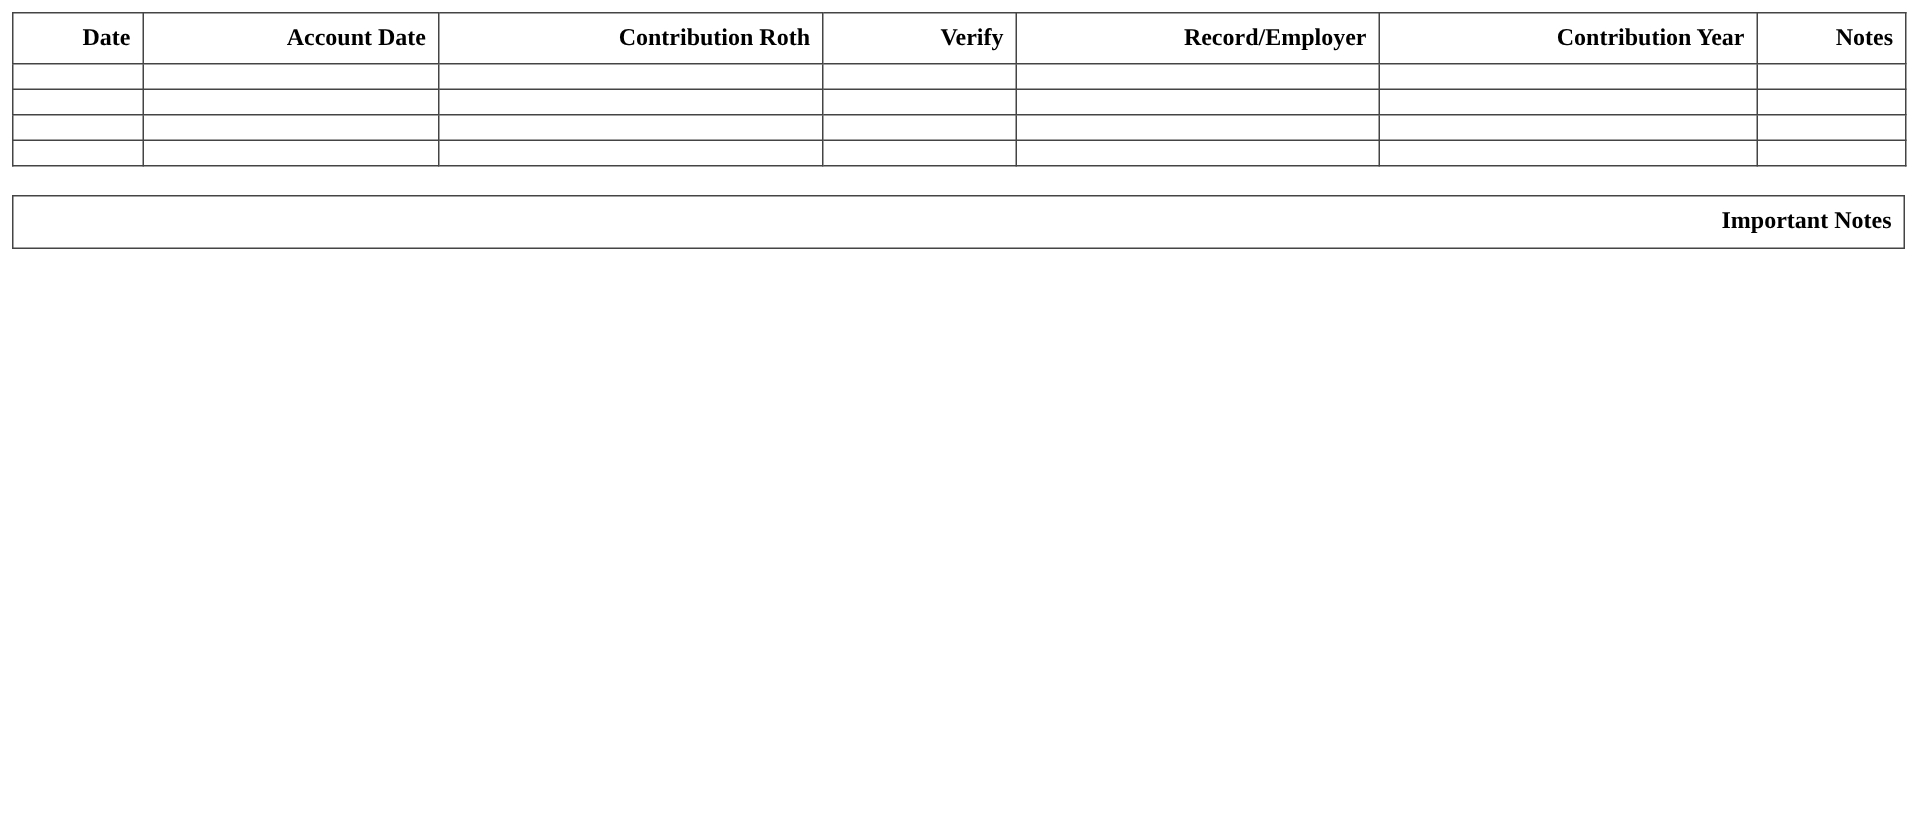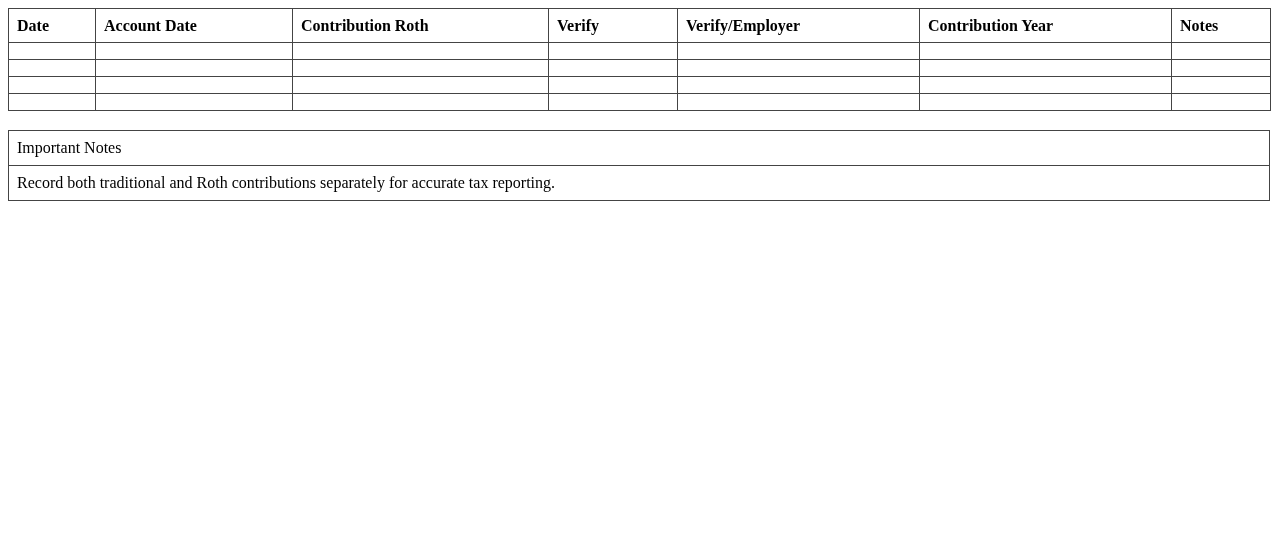--- a/index.html
+++ b/index.html
@@ -2,48 +2,48 @@
 <html><head>
   <meta charset="utf-8">
   <style>
     html, body { margin: 0; padding: 0; background: #ffffff; }
     body {
       width: 1278px; height: 550px; overflow: hidden;
       font-family: "Liberation Serif", "DejaVu Serif", serif;
       font-size: 16px; color: #000;
     }
     table { border-collapse: collapse; position: absolute; left: 8px; width: 1262px; }
-    td, th { border: 1px solid #444; padding: 0 8px; text-align: left; vertical-align: middle; }
+    td, th { border: 1px solid #444; padding: 0 8px; text-align: right; vertical-align: middle; }
     #contrib-table { top: 8px; table-layout: fixed; }
     #contrib-table th { height: 33px; font-weight: bold; }
     #contrib-table td { height: 16px; padding: 0; }
     #notes-table { top: 130px; }
     #notes-table th, #notes-table td { height: 34px; }
-    #notes-table th { font-weight: normal; border-radius: 14px; }
+    #notes-table th { font-weight: bold; border-radius: 14px; }
   </style>
 </head>
 <body>
 
 <table id="contrib-table">
   <colgroup>
     <col style="width:87px">
       <col style="width:197px">
       <col style="width:256px">
       <col style="width:129px">
       <col style="width:242px">
       <col style="width:252px">
       <col style="width:99px">
   </colgroup>
   <thead>
     <tr>
       <th>Date</th>
       <th>Account Date</th>
       <th>Contribution Roth</th>
       <th>Verify</th>
-      <th>Verify/Employer</th>
+      <th>Record/Employer</th>
       <th>Contribution Year</th>
       <th>Notes</th>
     </tr>
   </thead>
   <tbody>
     <tr>
       <td></td>
       <td></td>
       <td></td>
       <td></td>
@@ -81,17 +81,14 @@
   </tbody>
 </table>
 
 <table id="notes-table">
   <thead>
     <tr>
       <th>Important Notes</th>
     </tr>
   </thead>
   <tbody>
-    <tr>
-        <td>Record both traditional and Roth contributions separately for accurate tax reporting.</td>
-      </tr>
   </tbody>
 </table>
 
 </body></html>

